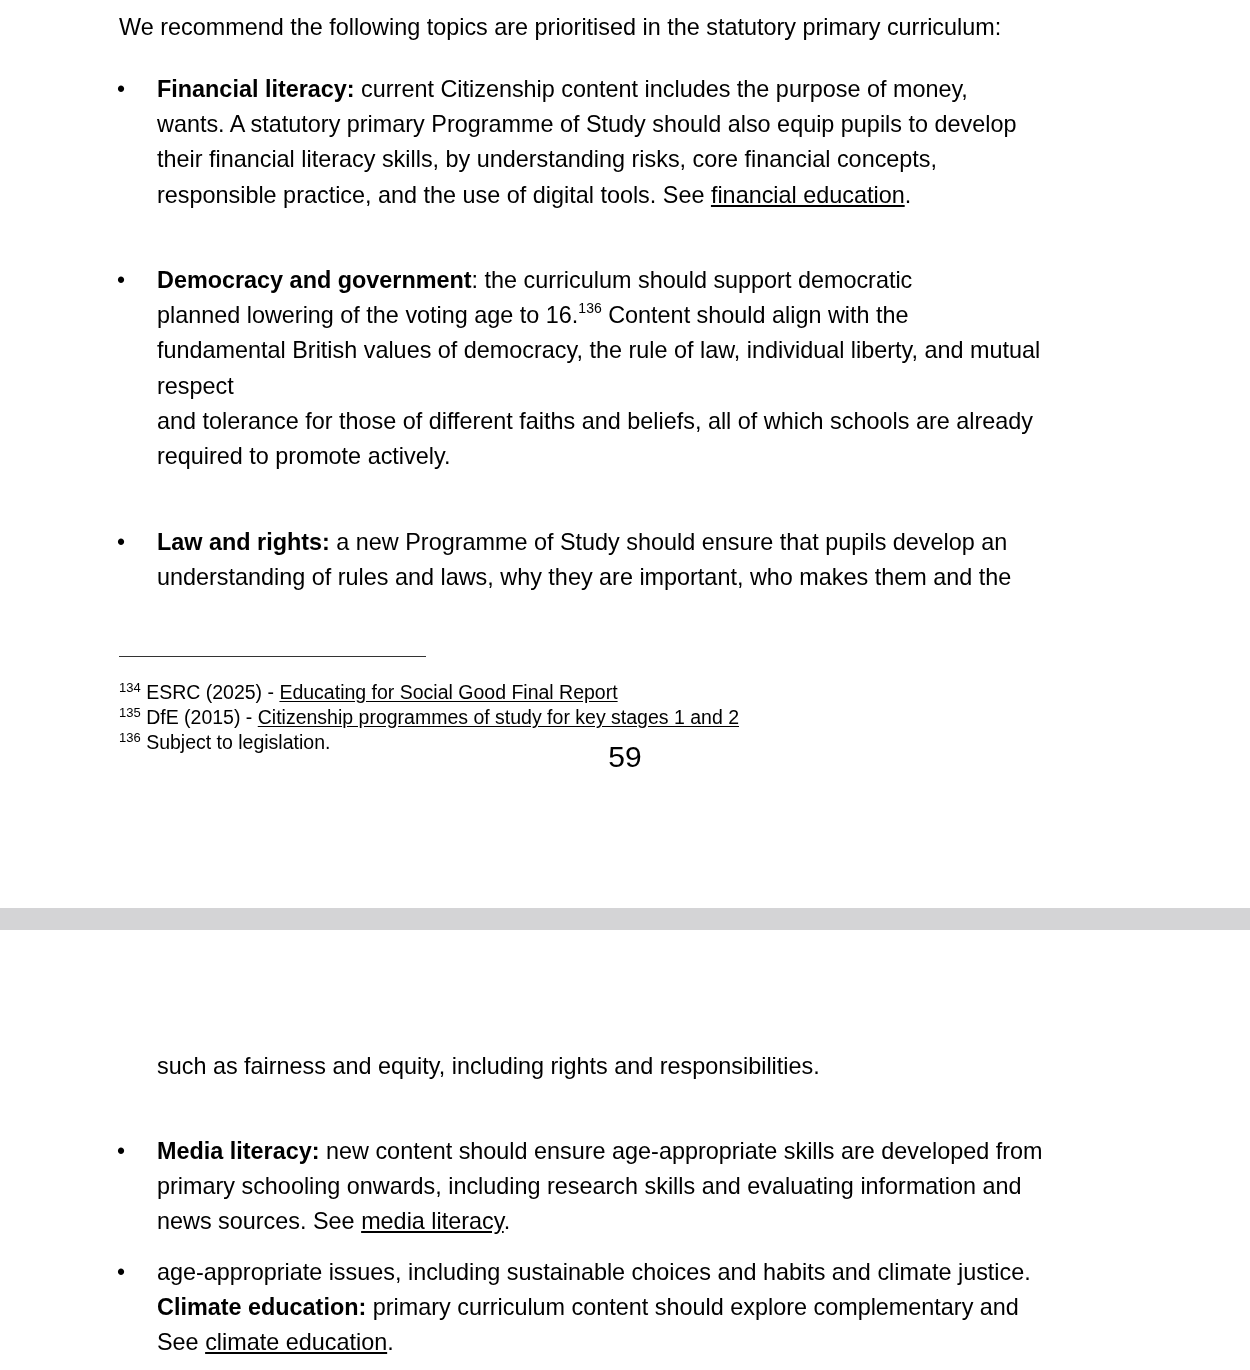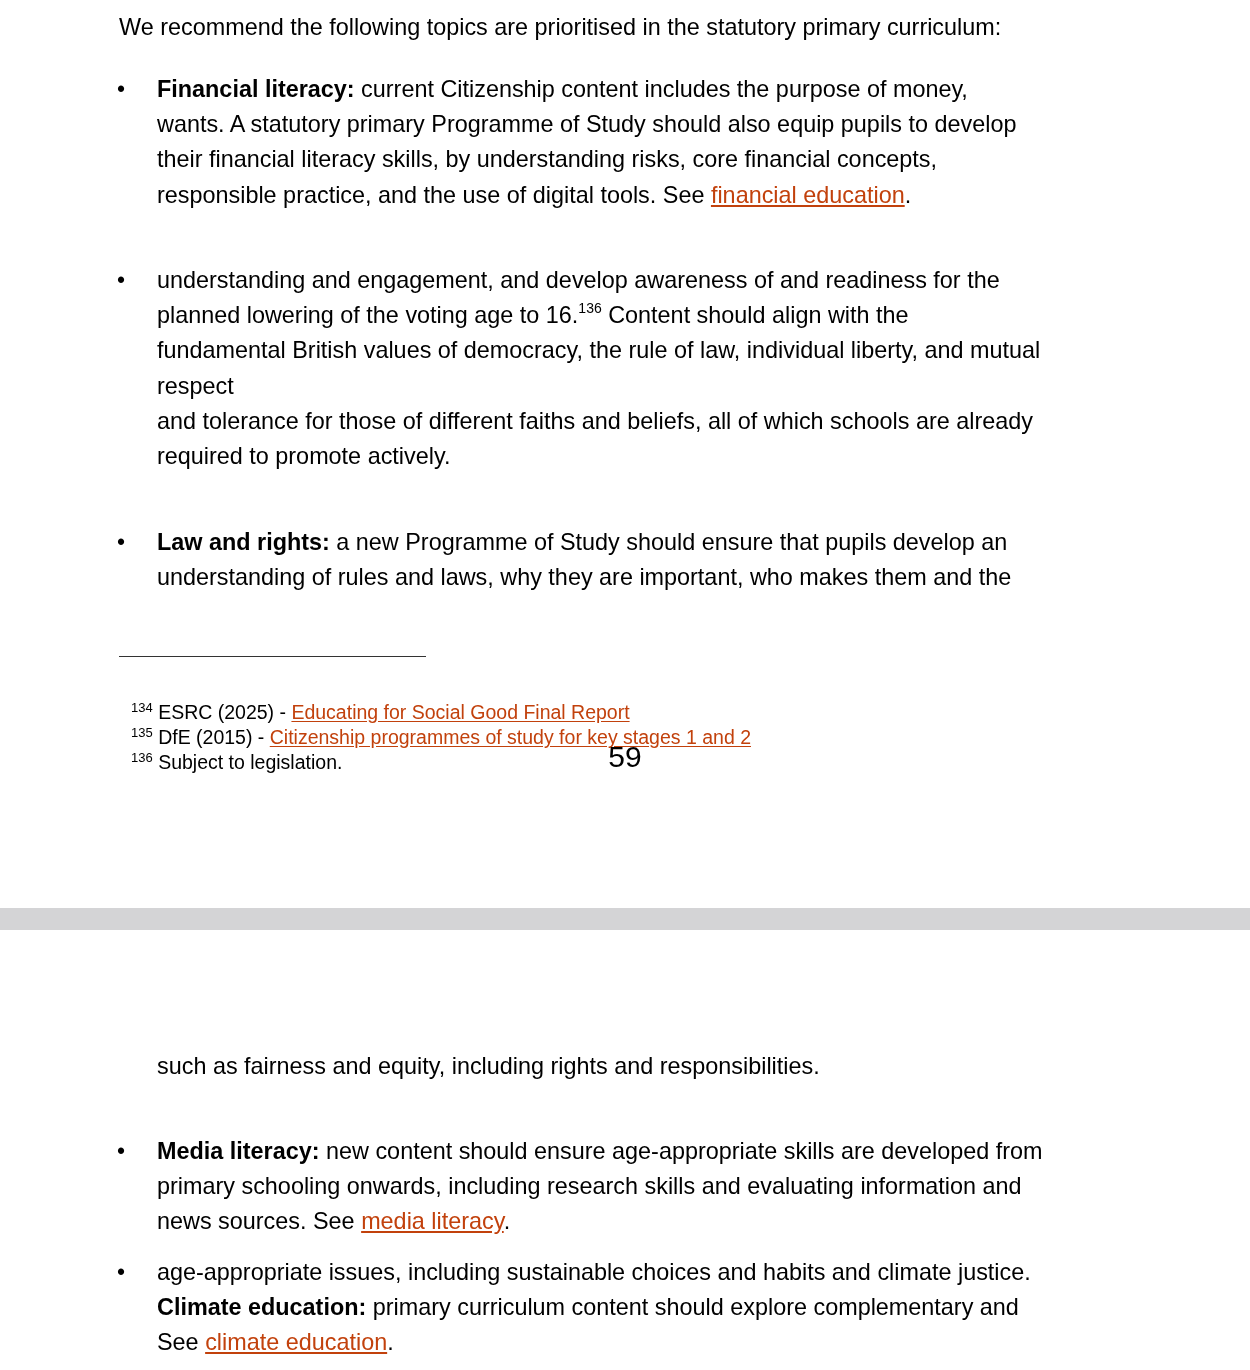--- a/index.html
+++ b/index.html
@@ -48,46 +48,45 @@
     .item-text {
       position: absolute;
       left: 157px;
       font-size: 23.4px;
       line-height: 35.2px;
       white-space: nowrap;
     }
     .item-text b { font-weight: bold; }
     .line { display: block; height: 35.2px; }
     a.link {
-      color: #c2410c;
+      color: #000000;
       text-decoration: underline;
       text-underline-offset: 2px;
     }
     sup.fn {
       font-size: 14px;
       vertical-align: 0;
       position: relative;
       top: -10px;
     }
     .fn-rule {
       position: absolute;
       left: 119px;
       top: 656px;
       width: 307px;
       height: 1px;
       background: #333333;
     }
     .footnotes {
       position: absolute;
       left: 119px;
-      top: 700px;
+      top: 680px;
       font-size: 19.5px;
       line-height: 25px;
       white-space: nowrap;
-      margin-left: 12px;
     }
     .footnotes .fn-line { display: block; height: 25px; }
     .footnotes .fn-num {
       font-size: 13px;
       position: relative;
       top: -7px;
     }
     .page-number {
       position: absolute;
       left: 0;
@@ -108,21 +107,21 @@
   <div class="bullet" style="top:72px;">•</div>
   <div class="item-text" style="top:72px;">
     <span class="line"><b>Financial literacy:</b> <span>current Citizenship content includes the purpose of money,</span></span>
     <span class="line">wants. A statutory primary Programme of Study should also equip pupils to develop</span>
     <span class="line">their financial literacy skills, by understanding risks, core financial concepts,</span>
     <span class="line"><span>responsible practice, and the use of digital tools. See </span><a class="link" href="#">financial education</a><span>.</span></span>
   </div>
 
   <div class="bullet" style="top:263px;">•</div>
   <div class="item-text" style="top:263px;">
-    <span class="line">understanding and engagement, and develop awareness of and readiness for the</span>
+    <span class="line"><b>Democracy and government</b><span>: the curriculum should support democratic</span></span>
     <span class="line"><span>planned lowering of the voting age to 16.</span><sup class="fn">136</sup><span> Content should align with the</span></span>
     <span class="line">fundamental British values of democracy, the rule of law, individual liberty, and mutual</span>
     <span class="line">respect</span>
     <span class="line">and tolerance for those of different faiths and beliefs, all of which schools are already</span>
     <span class="line">required to promote actively.</span>
   </div>
 
   <div class="bullet" style="top:525px;">•</div>
   <div class="item-text" style="top:525px;">
     <span class="line"><b>Law and rights:</b><span> a new Programme of Study should ensure that pupils develop an</span></span>

